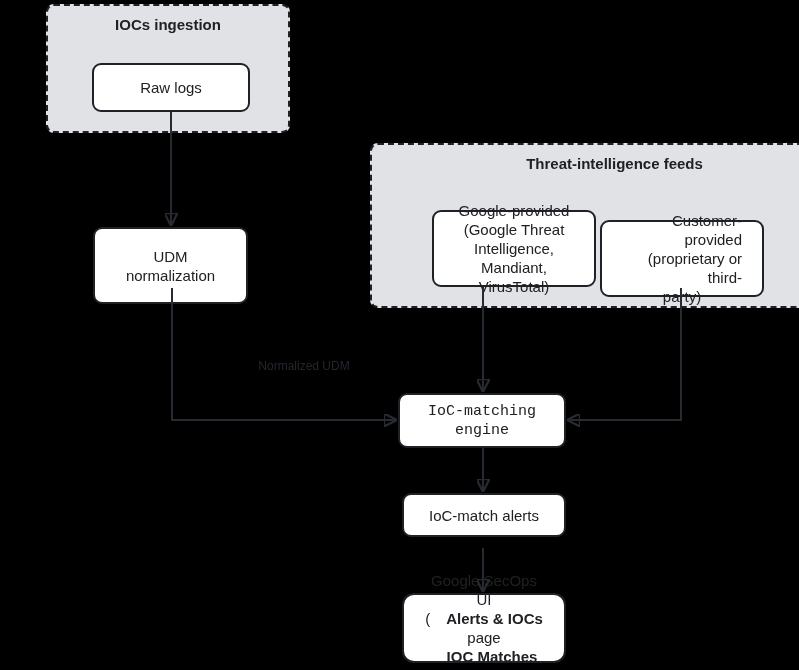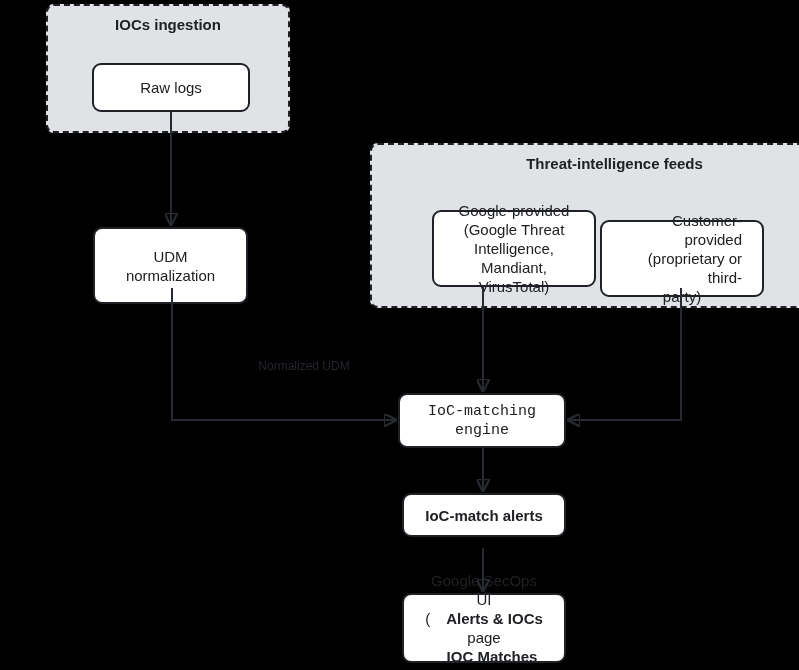--- a/index.html
+++ b/index.html
@@ -51,22 +51,22 @@
     padding: 20px;
   }
   .node .bold { font-weight: bold; margin-left: 16px; }
   #g-data-ingestion { left: 46px; top: 4px; width: 244px; height: 129px; }
   #n-raw-logs      { left: 44px;  top: 57px;  width: 158px; height: 49px; }
   #g-threat-feeds  { left: 370px; top: 143px; width: 489px; height: 165px; }
   #n-google-provided   { left: 30px;  top: 65px; width: 164px; height: 77px; margin-left: 30px; }
   #n-customer-provided { left: 228px; top: 75px; width: 164px; height: 77px; text-align: right; }
   #n-udm-normalization   { left: 93px;  top: 227px; width: 155px; height: 77px; }
   #n-ioc-matching-engine { left: 398px; top: 393px; width: 168px; height: 55px; font-family: Liberation Mono, monospace; }
-  #n-ioc-match-alerts    { left: 402px; top: 493px; width: 164px; height: 37px; font-weight: bold; }
-  #n-google-secops-ui    { left: 402px; top: 593px; width: 164px; height: 70px; }
+  #n-ioc-match-alerts    { left: 402px; top: 493px; width: 164px; height: 37px; }
+  #n-google-secops-ui    { left: 402px; top: 593px; width: 164px; height: 70px; border-radius: 12px; }
   .edges {
     position: absolute;
     left: 0; top: 0;
     width: 799px; height: 670px;
     pointer-events: none;
   }
   .edges path {
     fill: none;
     stroke: var(--arrow);
     stroke-width: 2;

